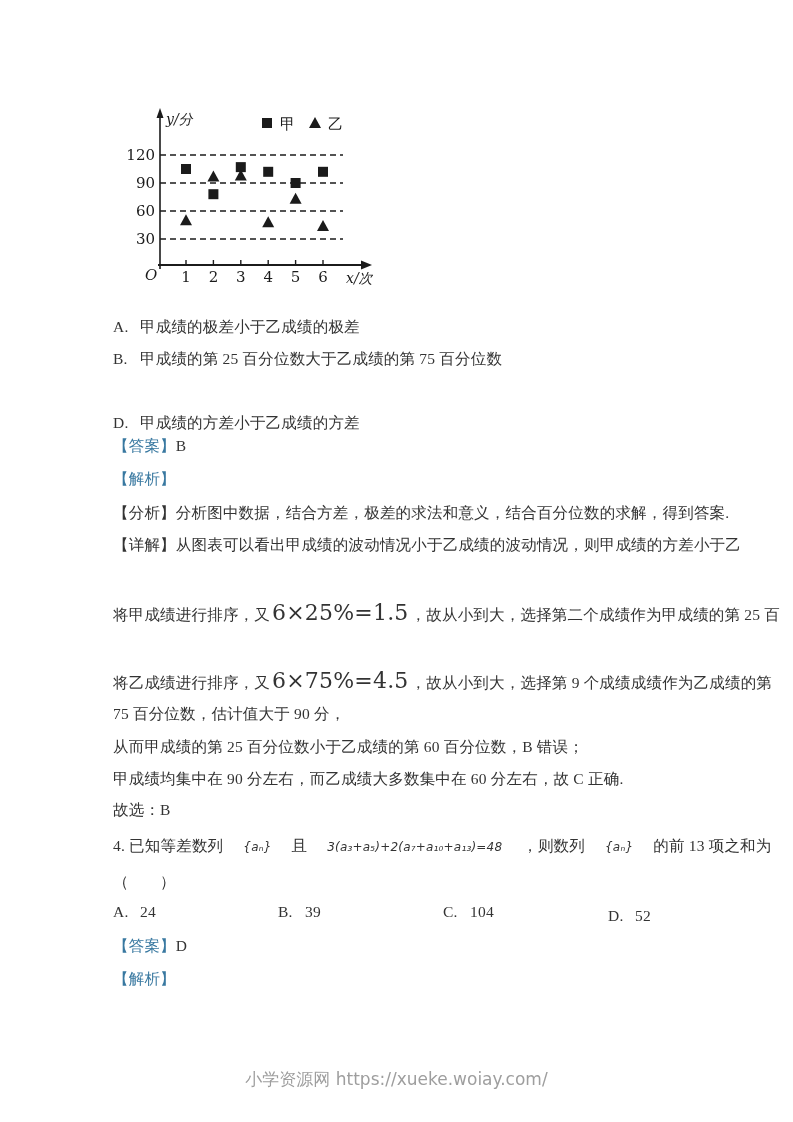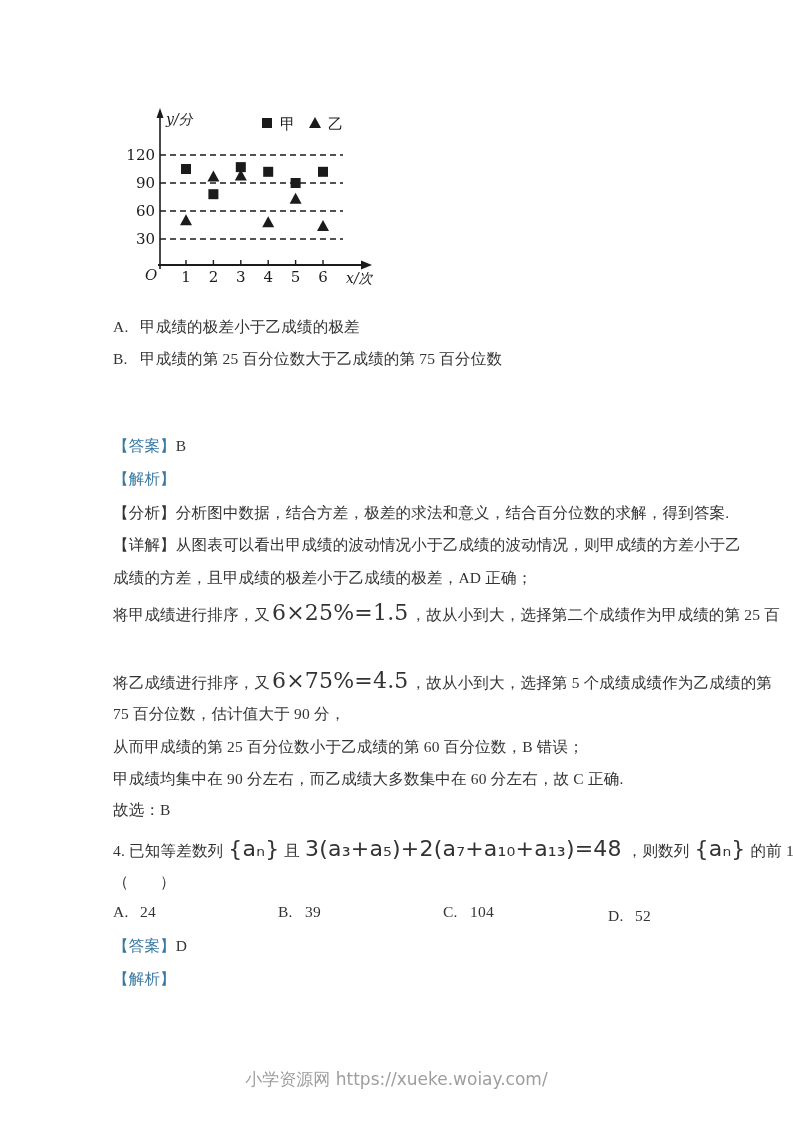--- a/index.html
+++ b/index.html
@@ -14,22 +14,23 @@
   .line{
     position:absolute;
     left:113px;
     white-space:nowrap;
     letter-spacing:0.2px;
   }
   .opt-label{display:inline-block;min-width:27px;}
   .blue{font-weight:normal;}
   .math{
     font-family:"DejaVu Sans",sans-serif;
-    font-size:22px;
-    padding:0 5px;
+    font-style:italic;
+    font-size:12px;
+    padding:0 20px;
   }
   .math-upright{
     font-family:"DejaVu Serif",serif;
     font-style:normal;
     font-size:22px;
     padding:0 2px;
   }
   .chart-wrap{
     position:absolute;
     left:118px;top:106px;
@@ -95,37 +96,39 @@
         <text x="210" y="23" font-size="15" fill="#1b1b1b" font-family="&quot;DejaVu Serif&quot;,serif">乙</text>
       </svg>
   </div>
 
   <div class="line" style="top:317px">
     <span class="opt-label">A.</span><span>甲成绩的极差小于乙成绩的极差</span>
   </div>
   <div class="line" style="top:349px">
     <span class="opt-label">B.</span><span>甲成绩的第 25 百分位数大于乙成绩的第 75 百分位数</span>
   </div>
+  <div class="line" style="top:413px">
+    <span class="opt-label">D.</span><span>甲成绩的方差小于乙成绩的方差</span>
+  </div>
 
   <div class="line" style="top:436px">
     <span class="blue" style="color: rgb(56, 120, 160);">【答案】</span><span>B</span>
   </div>
   <div class="line" style="top:469px">
     <span class="blue" style="color: rgb(56, 120, 160);">【解析】</span>
   </div>
   <div class="line" style="top:503px">【分析】分析图中数据，结合方差，极差的求法和意义，结合百分位数的求解，得到答案.</div>
   <div class="line" style="top:535px">【详解】从图表可以看出甲成绩的波动情况小于乙成绩的波动情况，则甲成绩的方差小于乙</div>
-  <div class="line" style="top:568px">成绩的方差，且甲成绩的极差小于乙成绩的极差，AD 正确；</div>
 
   <div class="line" style="top:600px">
     <span>将甲成绩进行排序，又</span><span class="math-upright">6×25%=1.5</span><span>，故从小到大，选择第二个成绩作为甲成绩的第 25 百</span>
   </div>
 
   <div class="line" style="top:668px">
-    <span>将乙成绩进行排序，又</span><span class="math-upright">6×75%=4.5</span><span>，故从小到大，选择第 5 个成绩成绩作为乙成绩的第</span>
+    <span>将乙成绩进行排序，又</span><span class="math-upright">6×75%=4.5</span><span>，故从小到大，选择第 9 个成绩成绩作为乙成绩的第</span>
   </div>
   <div class="line" style="top:704px">75 百分位数，估计值大于 90 分，</div>
 
   <div class="line" style="top:737px">从而甲成绩的第 25 百分位数小于乙成绩的第 60 百分位数，B 错误；</div>
   <div class="line" style="top:769px">甲成绩均集中在 90 分左右，而乙成绩大多数集中在 60 分左右，故 C 正确.</div>
   <div class="line" style="top:800px">故选：B</div>
 
   <div class="line" style="top:836px">
     <span>4. 已知等差数列</span><span class="math">{aₙ}</span><span>且</span><span class="math">3(a₃+a₅)+2(a₇+a₁₀+a₁₃)=48</span><span>，则数列</span><span class="math">{aₙ}</span><span>的前 13 项之和为</span>
   </div>

